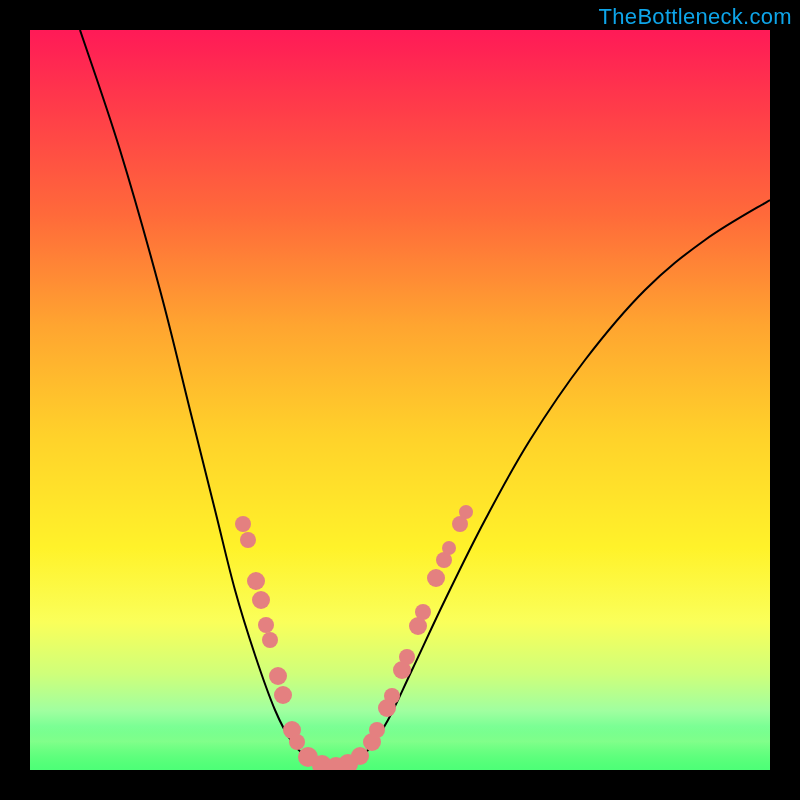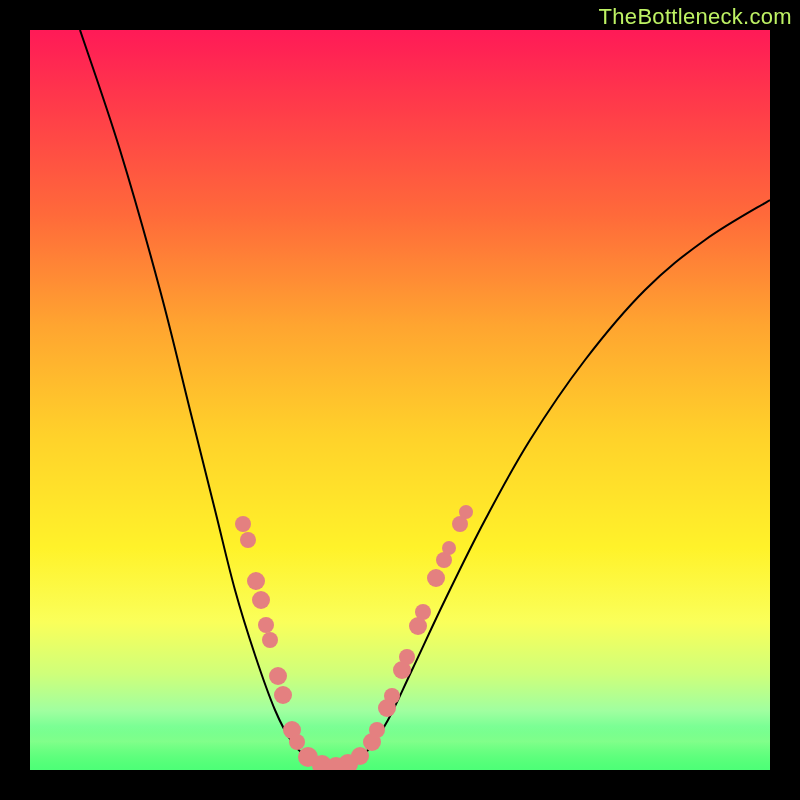--- a/index.html
+++ b/index.html
@@ -30,21 +30,21 @@
       #cfff7a 87%,
       #a0ffa0 92%,
       #5aff8a 96%,
       #1aff6a 100%
     );
   }
 
   .watermark {
     position: absolute;
     top: 4px; right: 8px;
-    color: #bef264;
+    color: #0ea5e9;
     font-size: 22px;
     font-weight: 500;
     letter-spacing: 0.3px;
     z-index: 5;
   }
 
   svg.curves {
     position: absolute;
     left: 0; top: 0;
     width: 740px; height: 740px;

